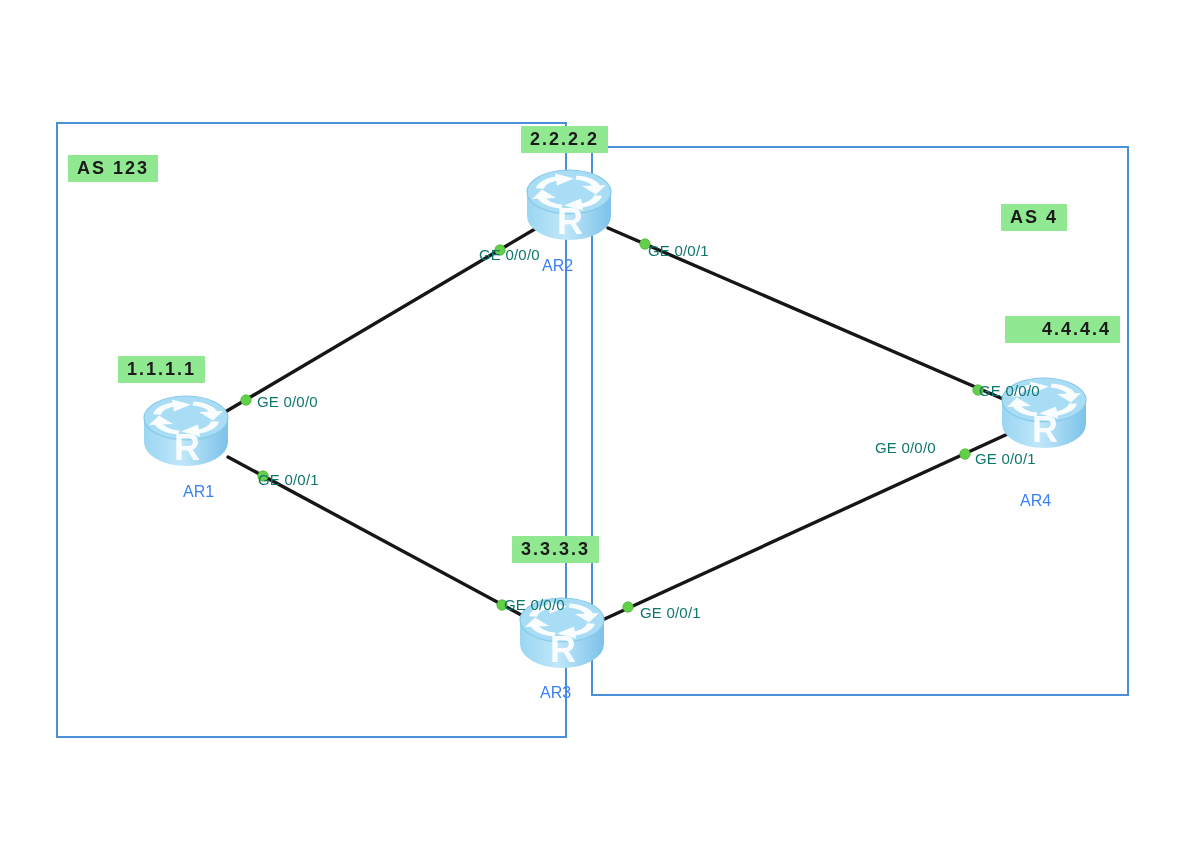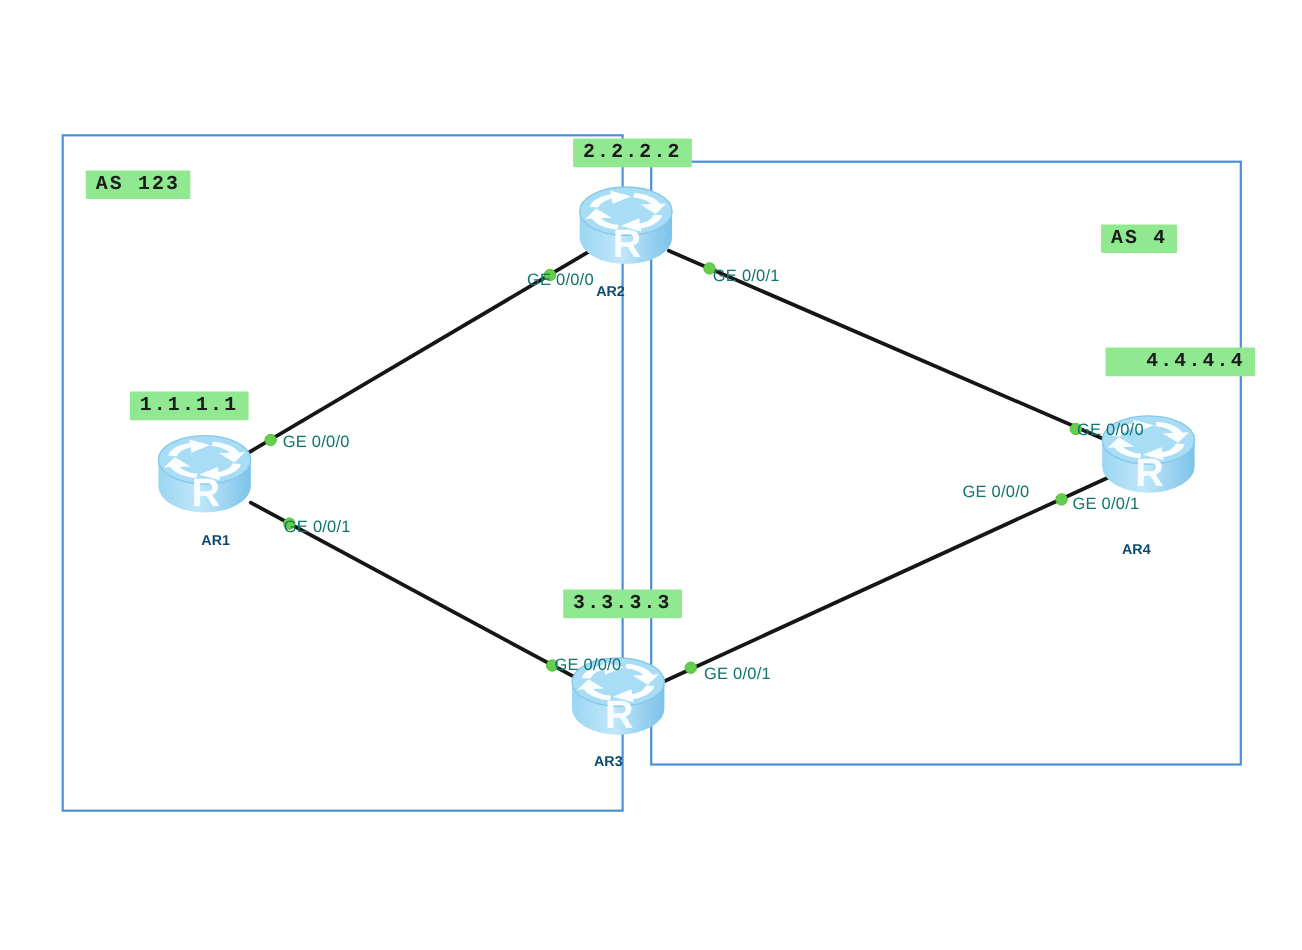--- a/index.html
+++ b/index.html
@@ -14,25 +14,25 @@
   .router{
     position:absolute;width:88px;height:78px;z-index:2;cursor:pointer;
   }
   .port-label{
     position:absolute;z-index:3;
     font-size:15px;color:#0f766e;white-space:nowrap;
     letter-spacing:0.2px;
   }
   .router-name{
     position:absolute;z-index:3;
-    font-size:13px;color:#0c4a6e;white-space:nowrap;font-weight:bold;
+    font-size:16px;color:#3b82f6;white-space:nowrap;
   }
   .green-label{
     position:absolute;z-index:4;
-    font-family:Liberation Mono, monospace;
+    font-family:Liberation Sans, sans-serif;
     font-size:18px;font-weight:700;color:#1b1b1b;
     background:#90e890;
     padding:3px 9px;
     letter-spacing:2px;
     white-space:nowrap;
     cursor:move;
     border-radius:1px;
   }
 </style>
 </head>
@@ -183,21 +183,21 @@
     </div>
   <div id="label-layer">
       <div class="router-name" style="left: 183px; top: 483px; position: absolute; text-align: center;">AR1</div>
       <div class="green-label" style="left: 118px; top: 356px; position: absolute;">1.1.1.1</div>
       <div class="router-name" style="left: 542px; top: 257px; position: absolute;">AR2</div>
       <div class="green-label" style="left: 521px; top: 126px; position: absolute;">2.2.2.2</div>
       <div class="router-name" style="left: 540px; top: 684px; position: absolute;">AR3</div>
       <div class="green-label" style="left: 512px; top: 536px; position: absolute;">3.3.3.3</div>
       <div class="router-name" style="left: 1020px; top: 492px; position: absolute;">AR4</div>
       <div class="green-label" style="left: 1005px; top: 316px; position: absolute; padding-left: 37px;">4.4.4.4</div>
-      <div class="green-label" style="left: 78px; top: 155px; position: absolute;">AS 123</div>
+      <div class="green-label" style="left: 68px; top: 155px; position: absolute;">AS 123</div>
       <div class="green-label" style="left: 1001px; top: 204px; position: absolute;">AS 4</div>
       <div class="port-label" style="left: 257px; top: 393px; position: absolute;">GE 0/0/0</div>
       <div class="port-label" style="left: 479px; top: 246px; position: absolute;">GE 0/0/0</div>
       <div class="port-label" style="left: 258px; top: 471px; position: absolute;">GE 0/0/1</div>
       <div class="port-label" style="left: 504px; top: 596px; position: absolute;">GE 0/0/0</div>
       <div class="port-label" style="left: 648px; top: 242px; position: absolute;">GE 0/0/1</div>
       <div class="port-label" style="left: 979px; top: 382px; position: absolute;">GE 0/0/0</div>
       <div class="port-label" style="left: 640px; top: 604px; position: absolute;">GE 0/0/1</div>
       <div class="port-label" style="left: 975px; top: 450px; position: absolute;">GE 0/0/1</div>
       <div class="port-label" style="left: 875px; top: 439px; position: absolute;">GE 0/0/0</div>

